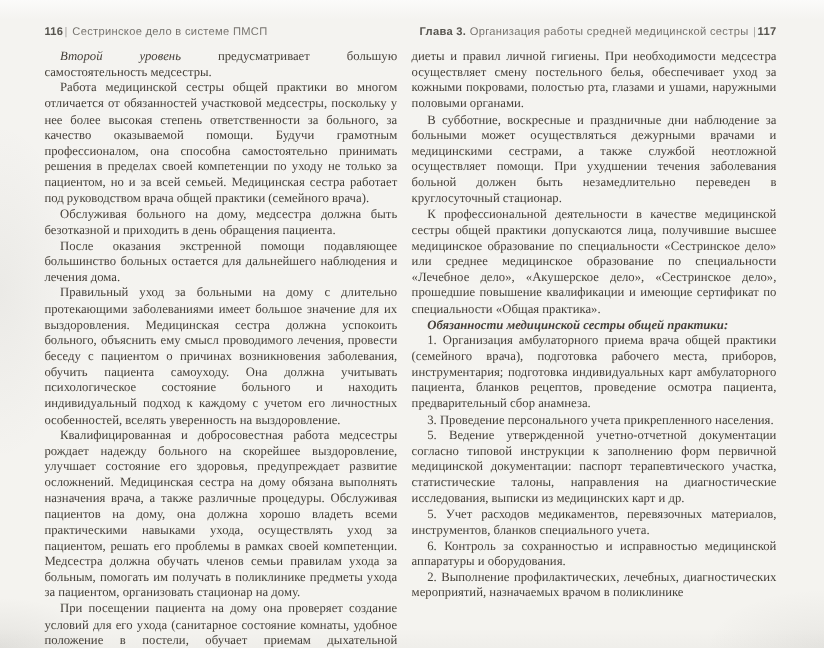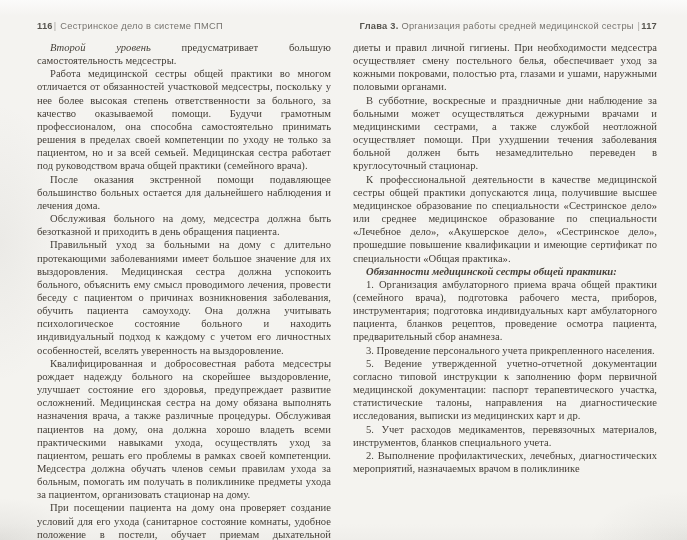--- a/index.html
+++ b/index.html
@@ -20,21 +20,21 @@
   .spread {
     position: relative;
     width: 687px;
     height: 380px;
   }
   .page {
     position: absolute;
     top: 20px;
   }
   .page-left  { left: 37px;  width: 294px; }
-  .page-right { left: 353px; width: 304px; }
+  .page-right { left: 343px; width: 304px; }
 
   .page-header {
     font-family: "Liberation Sans", sans-serif;
     font-size: 9.3px;
     letter-spacing: 0.25px;
     color: #77746f;
     white-space: nowrap;
     margin-bottom: 9px;
     line-height: 12px;
   }
@@ -89,22 +89,22 @@
 <div class="spread">
 
   <div class="page page-left">
     <div class="page-header">
       <span class="pagenum">116</span><span class="divider">|</span>
       <span class="running-title">Сестринское дело в системе ПМСП</span>
     </div>
     <div class="page-body">
       <p class="para"><span class="lead-italic">Второй уровень</span><span> предусматривает большую самостоятельность медсестры.</span></p>
       <p class="para">Работа медицинской сестры общей практики во многом отличается от обязанностей участковой медсестры, поскольку у нее более высокая степень ответственности за больного, за качество оказываемой помощи. Будучи грамотным профессионалом, она способна самостоятельно принимать решения в пределах своей компетенции по уходу не только за пациентом, но и за всей семьей. Медицинская сестра работает под руководством врача общей практики (семейного врача).</p>
+      <p class="para">Обслуживая больного на дому, медсестра должна быть безотказной и приходить в день обращения пациента.</p>
       <p class="para">После оказания экстренной помощи подавляющее большинство больных остается для дальнейшего наблюдения и лечения дома.</p>
-      <p class="para">Обслуживая больного на дому, медсестра должна быть безотказной и приходить в день обращения пациента.</p>
       <p class="para">Правильный уход за больными на дому с длительно протекающими заболеваниями имеет большое значение для их выздоровления. Медицинская сестра должна успокоить больного, объяснить ему смысл проводимого лечения, провести беседу с пациентом о причинах возникновения заболевания, обучить пациента самоуходу. Она должна учитывать психологическое состояние больного и находить индивидуальный подход к каждому с учетом его личностных особенностей, вселять уверенность на выздоровление.</p>
       <p class="para">Квалифицированная и добросовестная работа медсестры рождает надежду больного на скорейшее выздоровление, улучшает состояние его здоровья, предупреждает развитие осложнений. Медицинская сестра на дому обязана выполнять назначения врача, а также различные процедуры. Обслуживая пациентов на дому, она должна хорошо владеть всеми практическими навыками ухода, осуществлять уход за пациентом, решать его проблемы в рамках своей компетенции. Медсестра должна обучать членов семьи правилам ухода за больным, помогать им получать в поликлинике предметы ухода за пациентом, организовать стационар на дому.</p>
       <p class="para">При посещении пациента на дому она проверяет создание условий для его ухода (санитарное состояние комнаты, удобное положение в постели, обучает приемам дыхательной гимнастики, постурального дренажа), контролирует соблюдение</p>
     </div>
   </div>
 
   <div class="page page-right">
     <div class="page-header">
       <span class="chapter">Глава 3.</span>
       <span class="running-title">Организация работы средней медицинской сестры</span>
@@ -112,17 +112,18 @@
     </div>
     <div class="page-body">
       <p class="para no-indent">диеты и правил личной гигиены. При необходимости медсестра осуществляет смену постельного белья, обеспечивает уход за кожными покровами, полостью рта, глазами и ушами, наружными половыми органами.</p>
       <p class="para">В субботние, воскресные и праздничные дни наблюдение за больными может осуществляться дежурными врачами и медицинскими сестрами, а также службой неотложной осуществляет помощи. При ухудшении течения заболевания больной должен быть незамедлительно переведен в круглосуточный стационар.</p>
       <p class="para">К профессиональной деятельности в качестве медицинской сестры общей практики допускаются лица, получившие высшее медицинское образование по специальности «Сестринское дело» или среднее медицинское образование по специальности «Лечебное дело», «Акушерское дело», «Сестринское дело», прошедшие повышение квалификации и имеющие сертификат по специальности «Общая практика».</p>
       <p class="duties-heading">Обязанности медицинской сестры общей практики:</p>
       <p class="duties-item">1. Организация амбулаторного приема врача общей практики (семейного врача), подготовка рабочего места, приборов, инструментария; подготовка индивидуальных карт амбулаторного пациента, бланков рецептов, проведение осмотра пациента, предварительный сбор анамнеза.</p>
       <p class="duties-item">3. Проведение персонального учета прикрепленного населения.</p>
       <p class="duties-item">5. Ведение утвержденной учетно-отчетной документации согласно типовой инструкции к заполнению форм первичной медицинской документации: паспорт терапевтического участка, статистические талоны, направления на диагностические исследования, выписки из медицинских карт и др.</p>
       <p class="duties-item">5. Учет расходов медикаментов, перевязочных материалов, инструментов, бланков специального учета.</p>
+      <p class="duties-item">6. Контроль за сохранностью и исправностью медицинской аппаратуры и оборудования.</p>
       <p class="duties-item">2. Выполнение профилактических, лечебных, диагностических мероприятий, назначаемых врачом в поликлинике</p>
     </div>
   </div>
 
 </div>
 
 </body></html>

